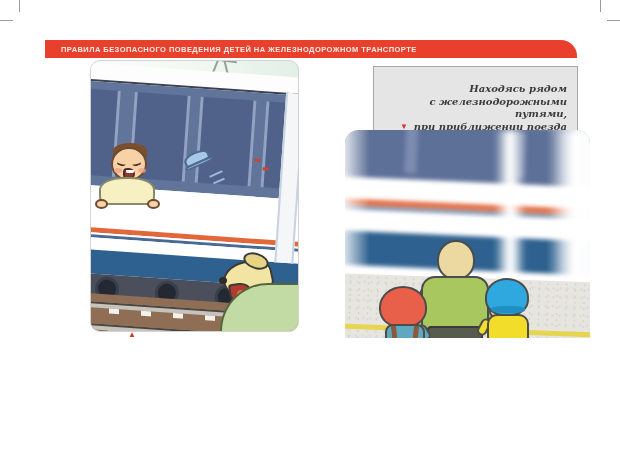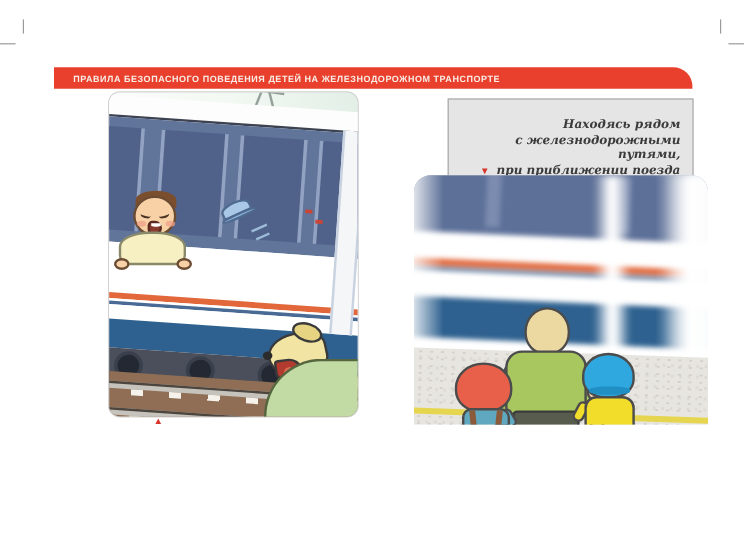--- a/index.html
+++ b/index.html
@@ -1,17 +1,17 @@
 <!DOCTYPE html>
 <html><head>
 <meta charset="utf-8">
 <style>
   html,body{margin:0;padding:0;background:#fff;}
   #poster{position:relative;width:620px;height:338px;background:#fff;overflow:hidden;
-          font-family:"Liberation Sans",sans-serif;margin-top:16px;}
+          font-family:"Liberation Sans",sans-serif;}
   .cmark{position:absolute;background:#9b9b9b;}
 
   
   #header{position:absolute;left:45px;top:40px;width:532px;height:18px;
           border-radius:0 16px 0 0;display:flex;align-items:center;
           padding-left:16px;box-sizing:border-box;}
   #header span{font-size:7.5px;font-weight:bold;letter-spacing:.45px;color:#f9ece6;}
 
   
   .caption{position:absolute;background:#e5e5e5;border:1px solid #a8a8a8;

